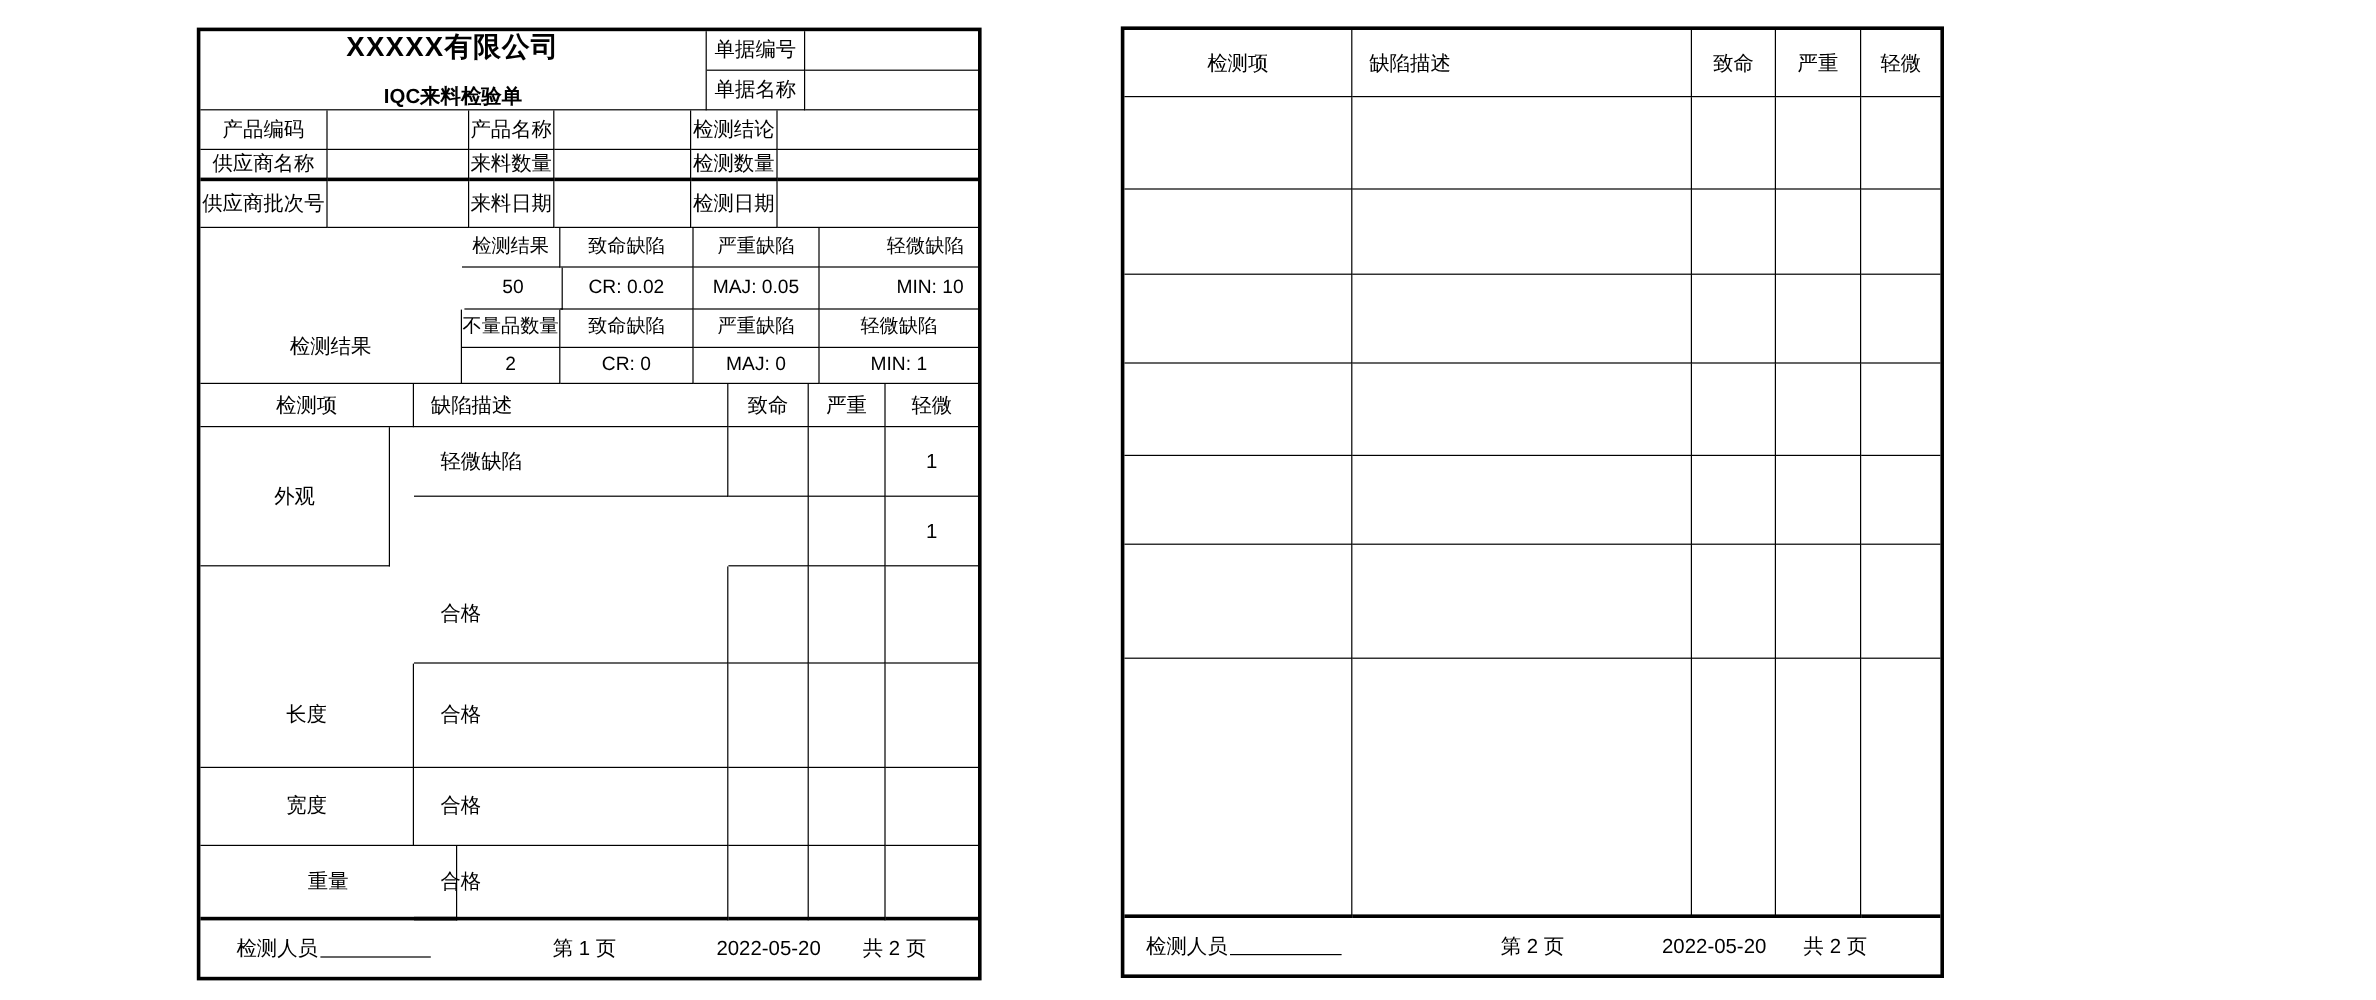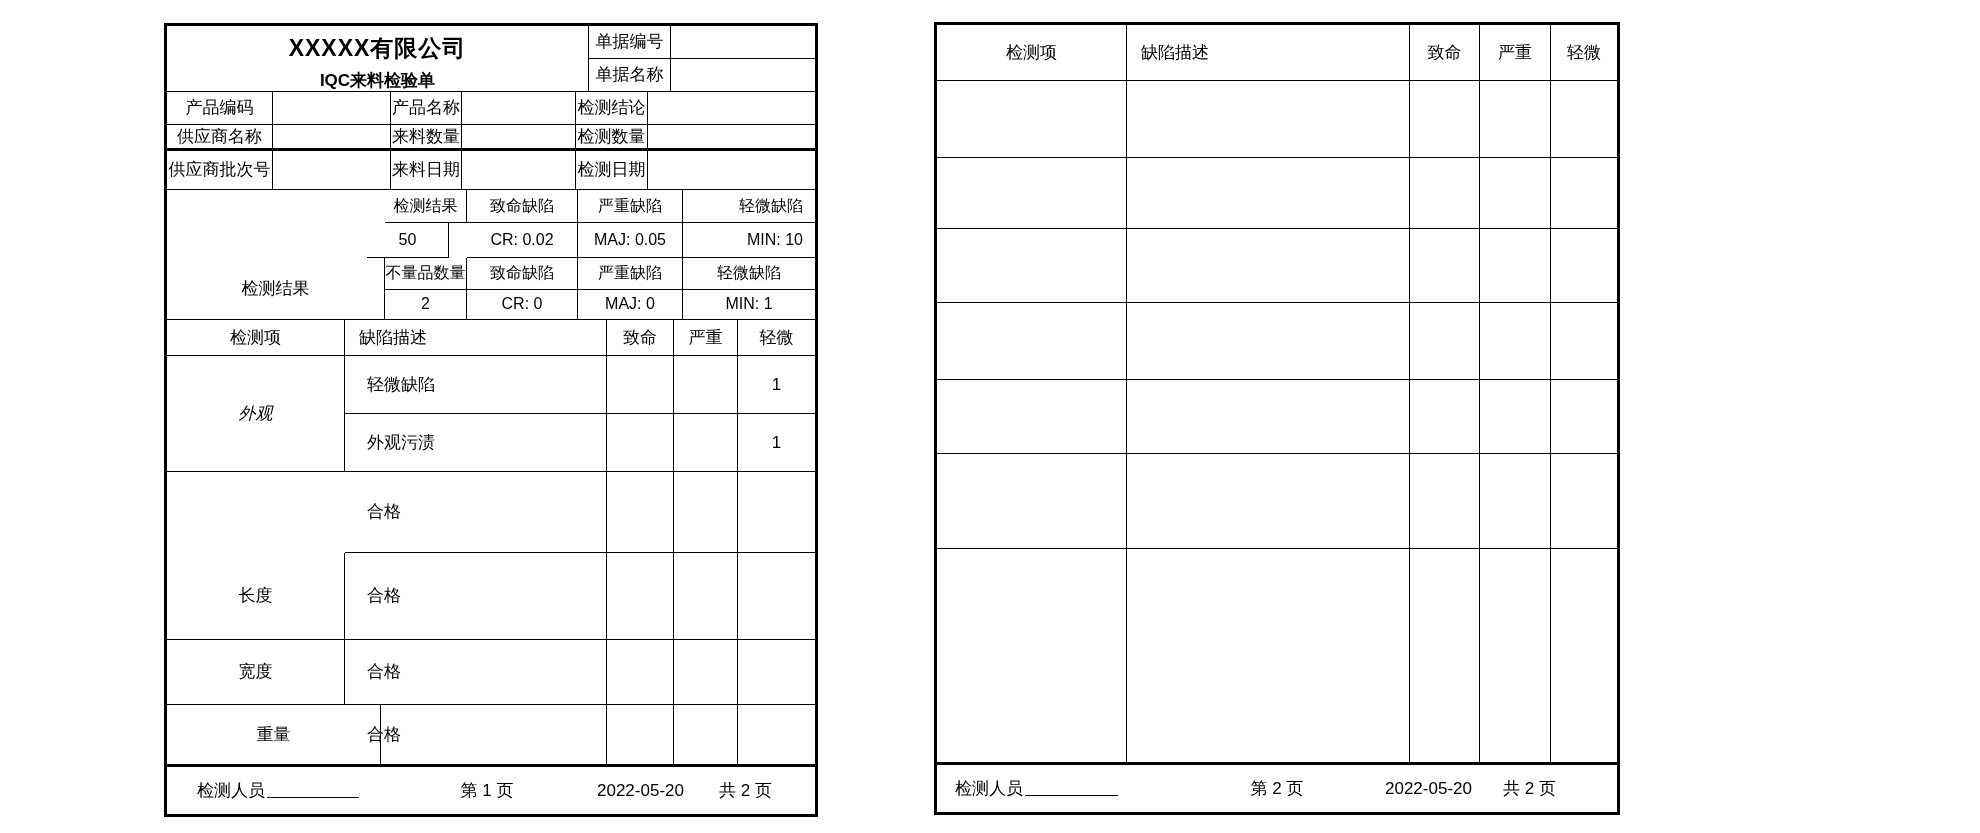--- a/index.html
+++ b/index.html
@@ -30,21 +30,21 @@
   .br{border-right:1px solid #000;}
   .bb{border-bottom:1px solid #000;}
   .bb3{border-bottom:3px solid #000;}
   .sm{font-size:16px;}
   .pl14{padding-left:14px;}
   .pl22{padding-left:22px;}
   .pl10{padding-left:10px;}
   .pr12{padding-right:12px;}
   .title-area{
     flex-direction:column;
-    justify-content:flex-end;
+    justify-content:space-between;
     gap:10px;
   }
   .company{font-size:23px;font-weight:700;letter-spacing:1px;}
   .formtitle{font-size:17px;font-weight:600;}
   .sigline{
     display:inline-block;
     width:92px;
     height:13px;
     border-bottom:1px solid #000;
     margin-left:2px;
@@ -80,21 +80,21 @@
   <div class="cell bb3" style="left:481px;top:99px;width:167px;height:26px;"></div>
 
   <div class="cell br bb c" style="left:0;top:125px;width:106px;height:39px;">供应商批次号</div>
   <div class="cell br bb" style="left:106px;top:125px;width:118px;height:39px;"></div>
   <div class="cell br bb c" style="left:224px;top:125px;width:71px;height:39px;">来料日期</div>
   <div class="cell br bb" style="left:295px;top:125px;width:114px;height:39px;"></div>
   <div class="cell br bb c" style="left:409px;top:125px;width:72px;height:39px;">检测日期</div>
   <div class="cell bb" style="left:481px;top:125px;width:167px;height:39px;"></div>
 
   <div class="cell br bb c sm" style="left:218px;top:164px;width:82px;height:33px;">检测结果</div>
-  <div class="cell br bb c sm" style="left:200px;top:197px;width:82px;height:35px;">50</div>
+  <div class="cell br bb c sm" style="left:220px;top:197px;width:82px;height:35px;">50</div>
   <div class="cell br bb c sm" style="left:300px;top:164px;width:111px;height:33px;">致命缺陷</div>
   <div class="cell br bb c sm" style="left:300px;top:197px;width:111px;height:35px;">CR: 0.02</div>
   <div class="cell br bb c sm" style="left:411px;top:164px;width:105px;height:33px;">严重缺陷</div>
   <div class="cell br bb c sm" style="left:411px;top:197px;width:105px;height:35px;">MAJ: 0.05</div>
   <div class="cell bb r pr12 sm" style="left:516px;top:164px;width:132px;height:33px;">轻微缺陷</div>
   <div class="cell bb r pr12 sm" style="left:516px;top:197px;width:132px;height:35px;">MIN: 10</div>
 
   <div class="cell br bb c" style="left:0;top:232px;width:218px;height:62px;">检测结果</div>
   <div class="cell br bb c sm" style="left:218px;top:232px;width:82px;height:32px;">不量品数量</div>
   <div class="cell br bb c sm" style="left:218px;top:264px;width:82px;height:30px;">2</div>
@@ -104,26 +104,25 @@
   <div class="cell br bb c sm" style="left:411px;top:264px;width:105px;height:30px;">MAJ: 0</div>
   <div class="cell bb c sm" style="left:516px;top:232px;width:132px;height:32px;">轻微缺陷</div>
   <div class="cell bb c sm" style="left:516px;top:264px;width:132px;height:30px;">MIN: 1</div>
 
   <div class="cell br bb c" style="left:0;top:294px;width:178px;height:36px;">检测项</div>
   <div class="cell br bb pl14" style="left:178px;top:294px;width:262px;height:36px;">缺陷描述</div>
   <div class="cell br bb c" style="left:440px;top:294px;width:67px;height:36px;">致命</div>
   <div class="cell br bb c" style="left:507px;top:294px;width:64px;height:36px;">严重</div>
   <div class="cell bb c" style="left:571px;top:294px;width:77px;height:36px;">轻微</div>
 
-  <div class="cell br bb c" style="left:0;top:330px;width:178px;height:116px;font-style:italic;">外观</div>
+  <div class="cell br bb c" style="left:0;top:330px;width:158px;height:116px;">外观</div>
   <div class="cell br bb pl22" style="left:178px;top:330px;width:262px;height:58px;">轻微缺陷</div>
   <div class="cell br bb" style="left:440px;top:330px;width:67px;height:58px;"></div>
   <div class="cell br bb" style="left:507px;top:330px;width:64px;height:58px;"></div>
   <div class="cell bb c" style="left:571px;top:330px;width:77px;height:58px;">1</div>
-  <div class="cell br bb pl22" style="left:178px;top:388px;width:262px;height:58px;">外观污渍</div>
   <div class="cell br bb" style="left:440px;top:388px;width:67px;height:58px;"></div>
   <div class="cell br bb" style="left:507px;top:388px;width:64px;height:58px;"></div>
   <div class="cell bb c" style="left:571px;top:388px;width:77px;height:58px;">1</div>
 
   <div class="cell br bb pl22" style="left:178px;top:446px;width:262px;height:81px;">合格</div>
   <div class="cell br bb" style="left:440px;top:446px;width:67px;height:81px;"></div>
   <div class="cell br bb" style="left:507px;top:446px;width:64px;height:81px;"></div>
   <div class="cell bb" style="left:571px;top:446px;width:77px;height:81px;"></div>
 
   <div class="cell br bb c" style="left:0;top:527px;width:178px;height:87px;">长度</div>

